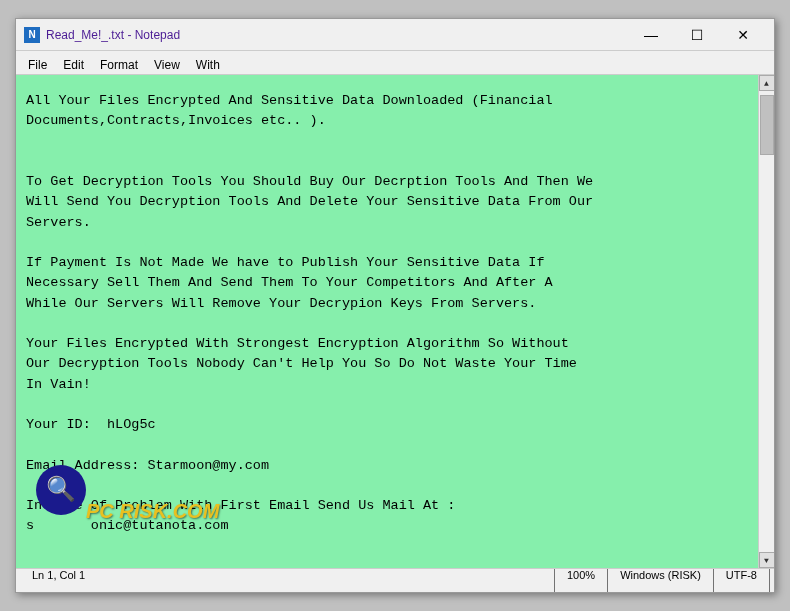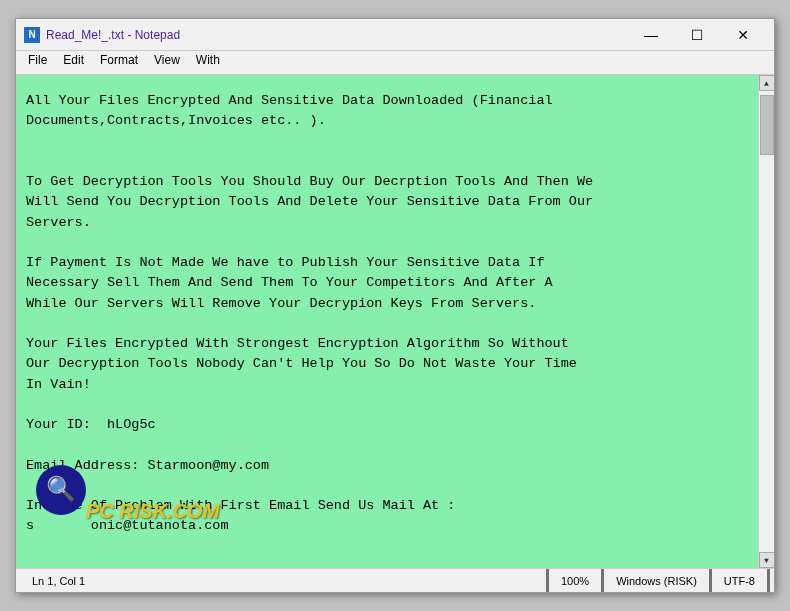--- a/index.html
+++ b/index.html
@@ -75,21 +75,21 @@
       justify-content: center;
       font-family: 'Segoe UI', Arial, sans-serif;
       font-size: 14px;
       color: #000;
     }
 
     .menu-bar {
       background: #f0f0f0;
       height: 24px;
       display: flex;
-      align-items: flex-start;
+      align-items: flex-end;
       padding: 0 4px;
       border-bottom: 1px solid #ccc;
       font-family: 'Segoe UI', Arial, sans-serif;
       font-size: 12px;
     }
 
     .menu-item {
       padding: 2px 8px;
       cursor: pointer;
       color: #000;
@@ -165,24 +165,24 @@
       align-items: center;
       padding: 0 4px;
       font-family: 'Segoe UI', Arial, sans-serif;
       font-size: 11px;
       color: #000;
       gap: 0;
     }
 
     .status-section {
       padding: 0 12px;
-      border-right: 3px solid #737373;
+      border-right: 1px solid #737373;
       height: 100%;
       display: flex;
-      align-items: center;
+      align-items: flex-start;
     }
 
     .status-section:first-child {
       flex: 1;
     }
 
     
     .watermark {
       position: absolute;
       bottom: 45px;

